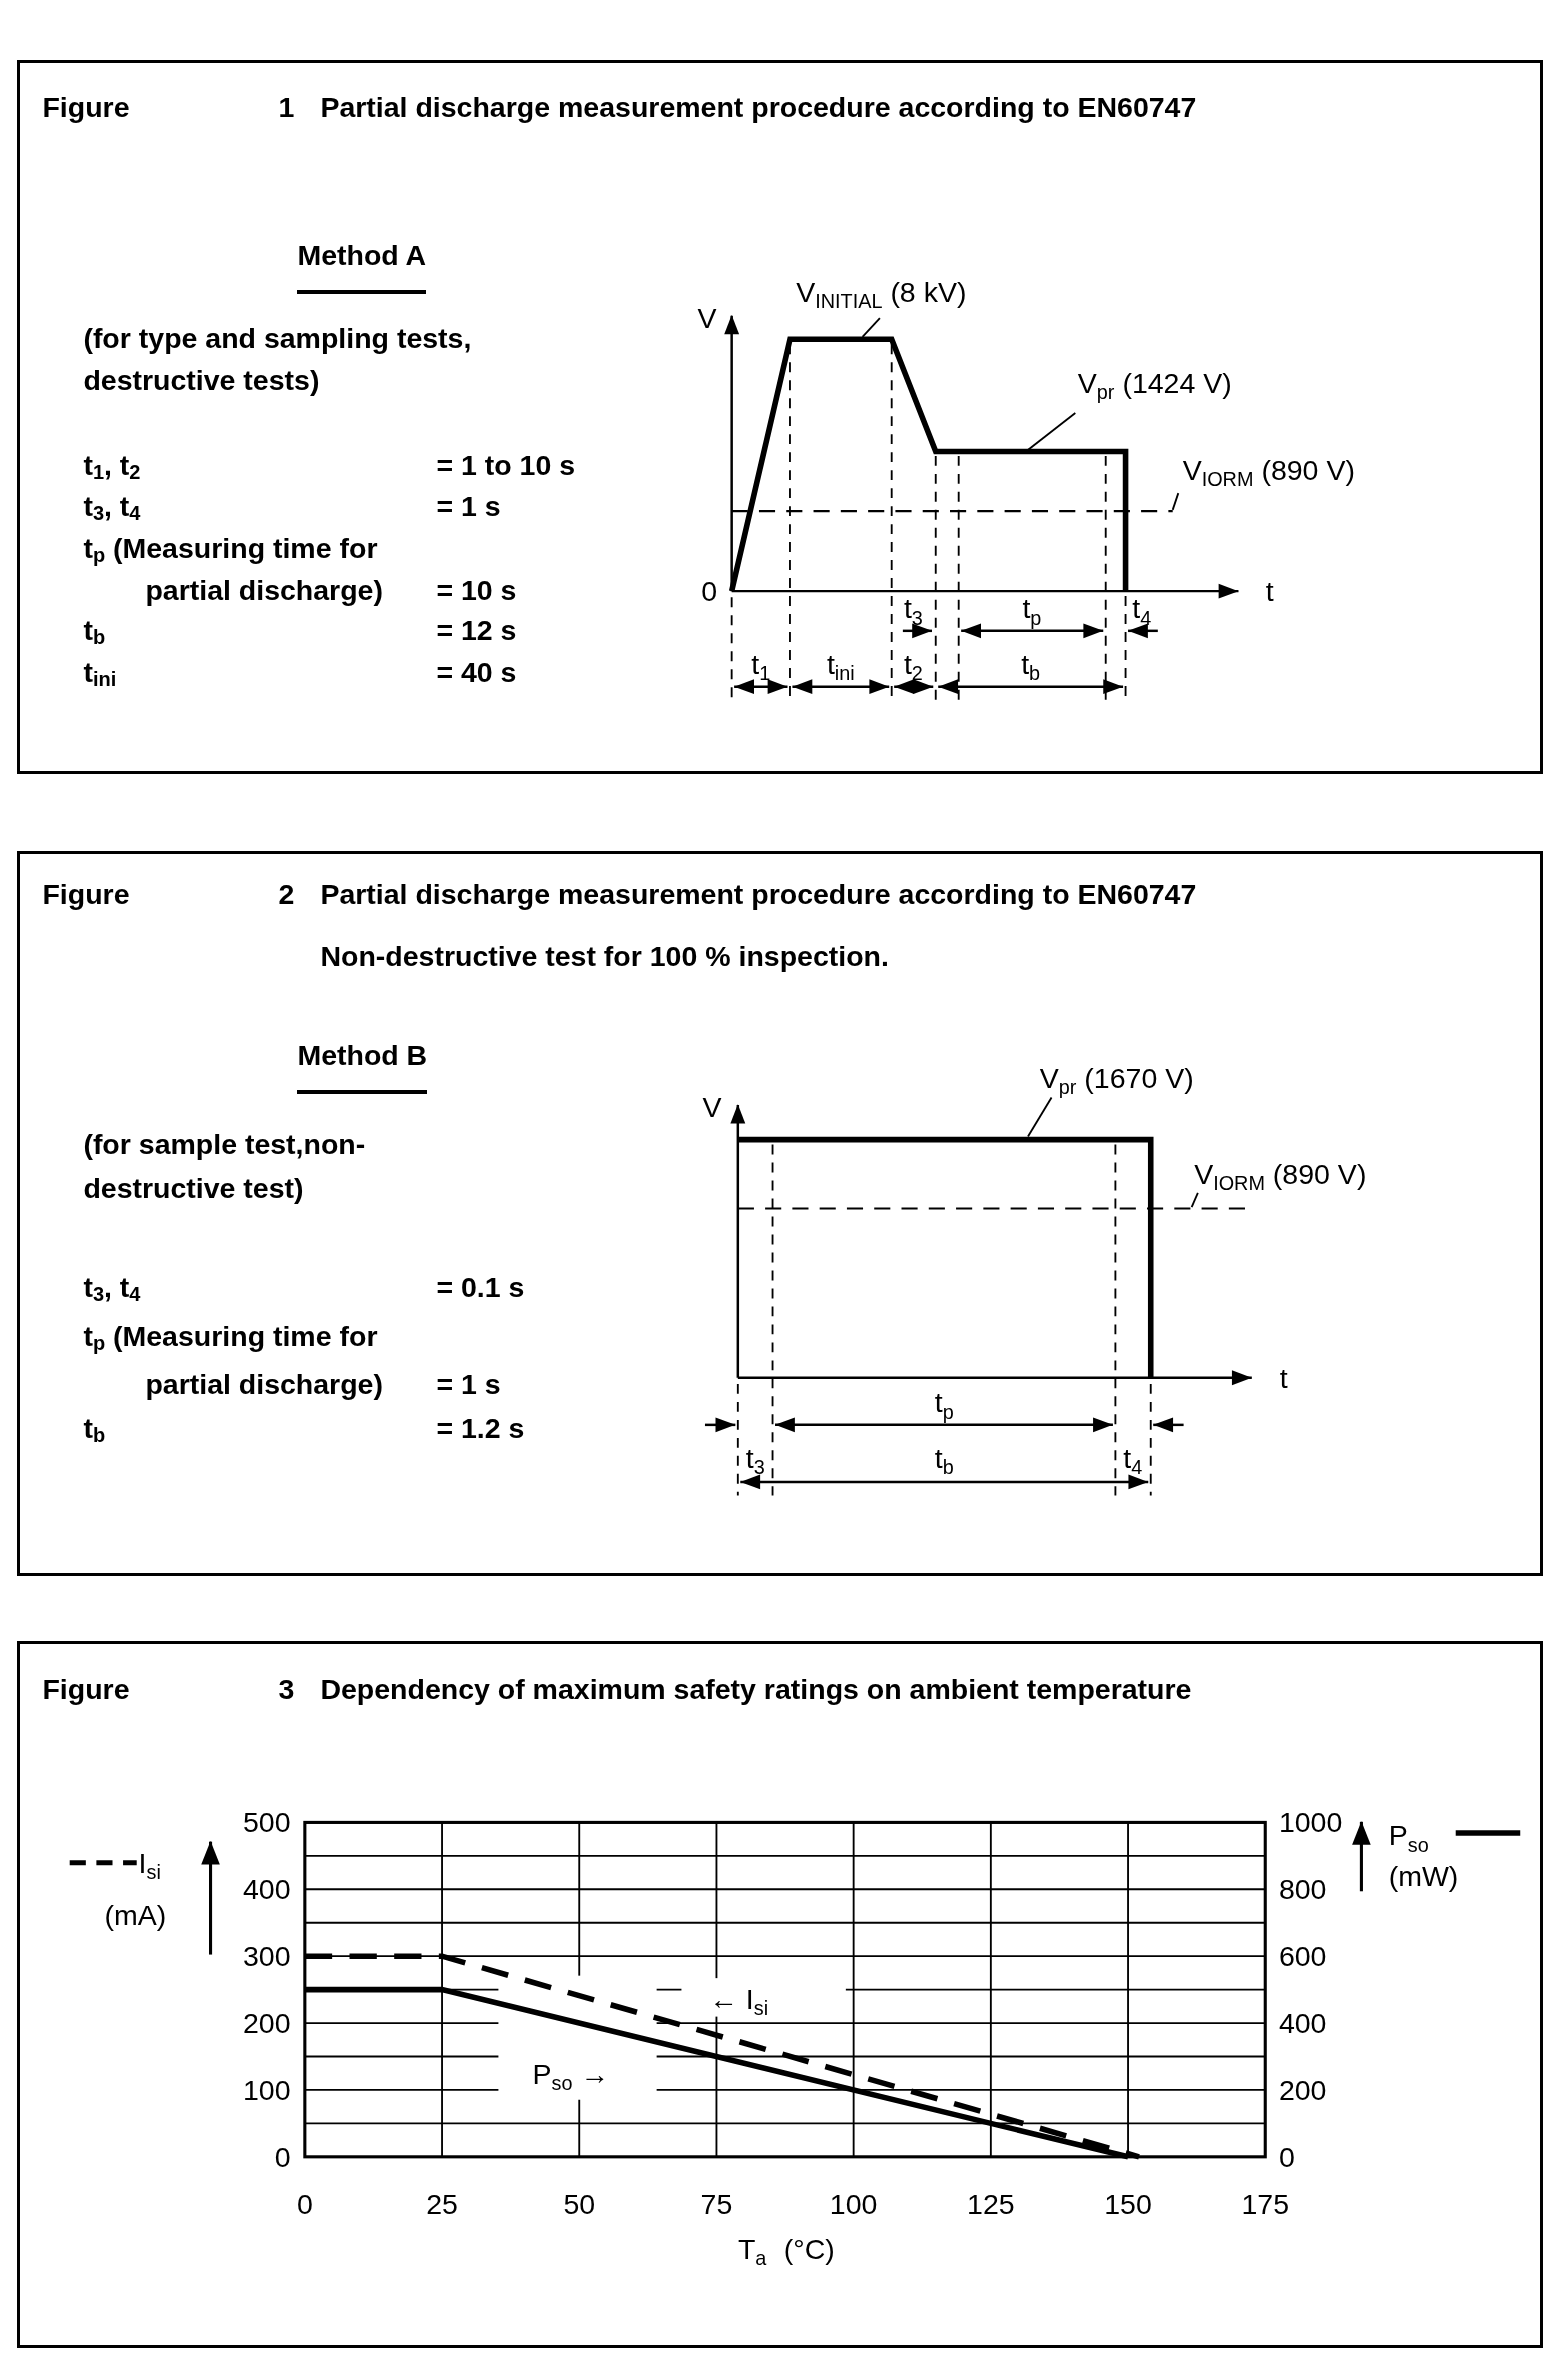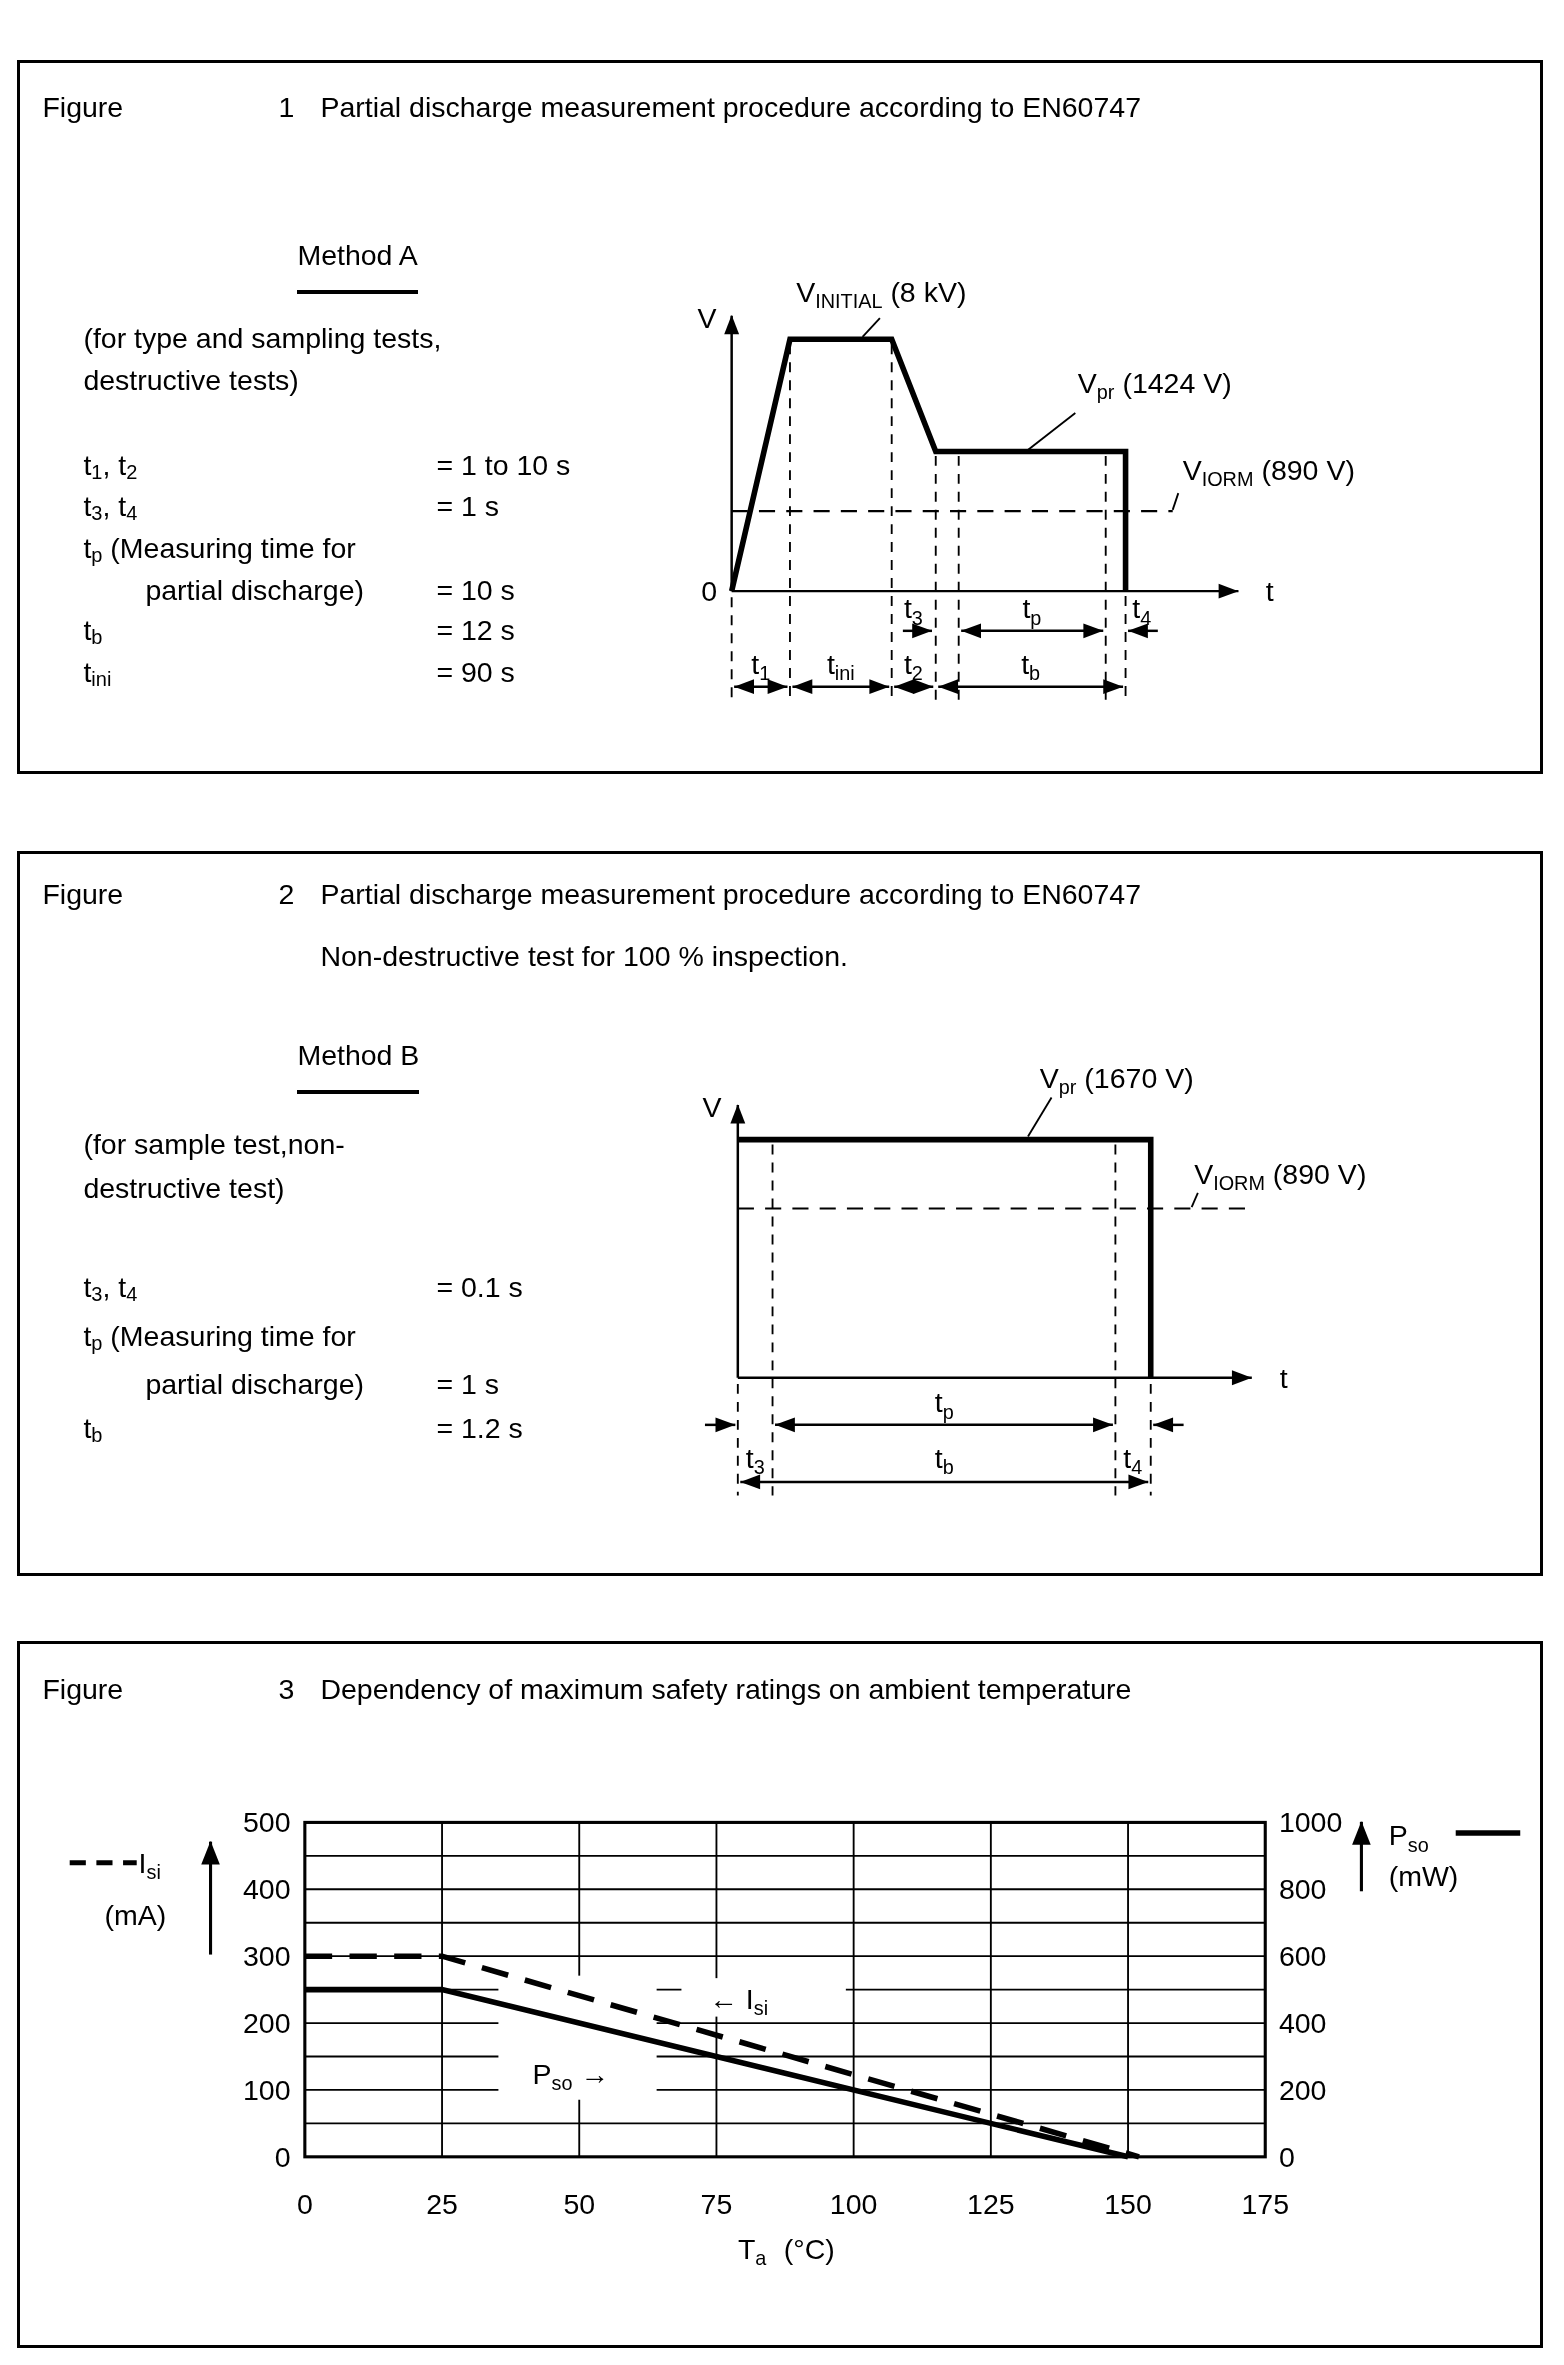--- a/index.html
+++ b/index.html
@@ -1,19 +1,19 @@
 <!DOCTYPE html>
 <html style="font-size:10px"><head>
 <meta charset="utf-8">
 <style>
   html,body{margin:0;padding:0;background:#ffffff;}
   .page{position:relative;width:1565px;height:2366px;background:#ffffff;
         font-family:"Liberation Sans",sans-serif;color:#000;overflow:hidden;}
   .fbox{position:absolute;left:17.4px;width:1520px;border:3.7px solid #000;background:#fff;}
-  .abs{position:absolute;white-space:nowrap;}
+  .abs{position:absolute;white-space:nowrap;font-weight:bold;}
   .t{font-size:28.5px;line-height:32px;}
   sub{font-size:20px;line-height:0;vertical-align:baseline;position:relative;top:0.18em;}
   .method{border-bottom:4.3px solid #000;padding-bottom:19px;}
   svg{position:absolute;overflow:visible;}
   svg text{font-family:"Liberation Sans",sans-serif;font-size:46px;fill:#000;}
   .ax{stroke:#000;stroke-width:4;fill:none;}
   .wave{stroke:#000;stroke-width:9;fill:none;}
   .vio{stroke:#000;stroke-width:3.5;stroke-dasharray:26 18;fill:none;}
   .dv{stroke:#000;stroke-width:3;stroke-dasharray:16 13;fill:none;}
   .co{stroke:#000;stroke-width:3;fill:none;}
@@ -46,21 +46,21 @@
     <div class="abs t" style="left:416px;top:427px;">= 1 s</div>
 
     <div class="abs t" style="left:63px;top:469px;"><span>t</span><sub>p</sub><span> (Measuring time for</span></div>
     <div class="abs t" style="left:125px;top:511px;">partial discharge)</div>
     <div class="abs t" style="left:416px;top:511px;text-align:center;">= 10 s</div>
 
     <div class="abs t" style="left:63px;top:551px;"><span>t</span><sub>b</sub></div>
     <div class="abs t" style="left:416px;top:551px;">= 12 s</div>
 
     <div class="abs t" style="left:63px;top:593px;"><span>t</span><sub>ini</sub></div>
-    <div class="abs t" style="left:416px;top:593px;">= 90 s</div>
+    <div class="abs t" style="left:416px;top:593px;">= 40 s</div>
 
     <svg style="left:649px;top:203px;" width="732" height="484" viewBox="0 0 1180 780">
       <defs>
         <marker id="w1ar" markerUnits="userSpaceOnUse" markerWidth="36" markerHeight="28" refX="33" refY="14">
             <path d="M1,2 L33,14 L1,26 Z" fill="#000"></path>
           </marker>
         <marker id="w1al" markerUnits="userSpaceOnUse" markerWidth="36" markerHeight="28" refX="3" refY="14">
             <path d="M35,2 L3,14 L35,26 Z" fill="#000"></path>
           </marker>
         <marker id="w1au" markerUnits="userSpaceOnUse" markerWidth="30" markerHeight="36" refX="15" refY="4">

